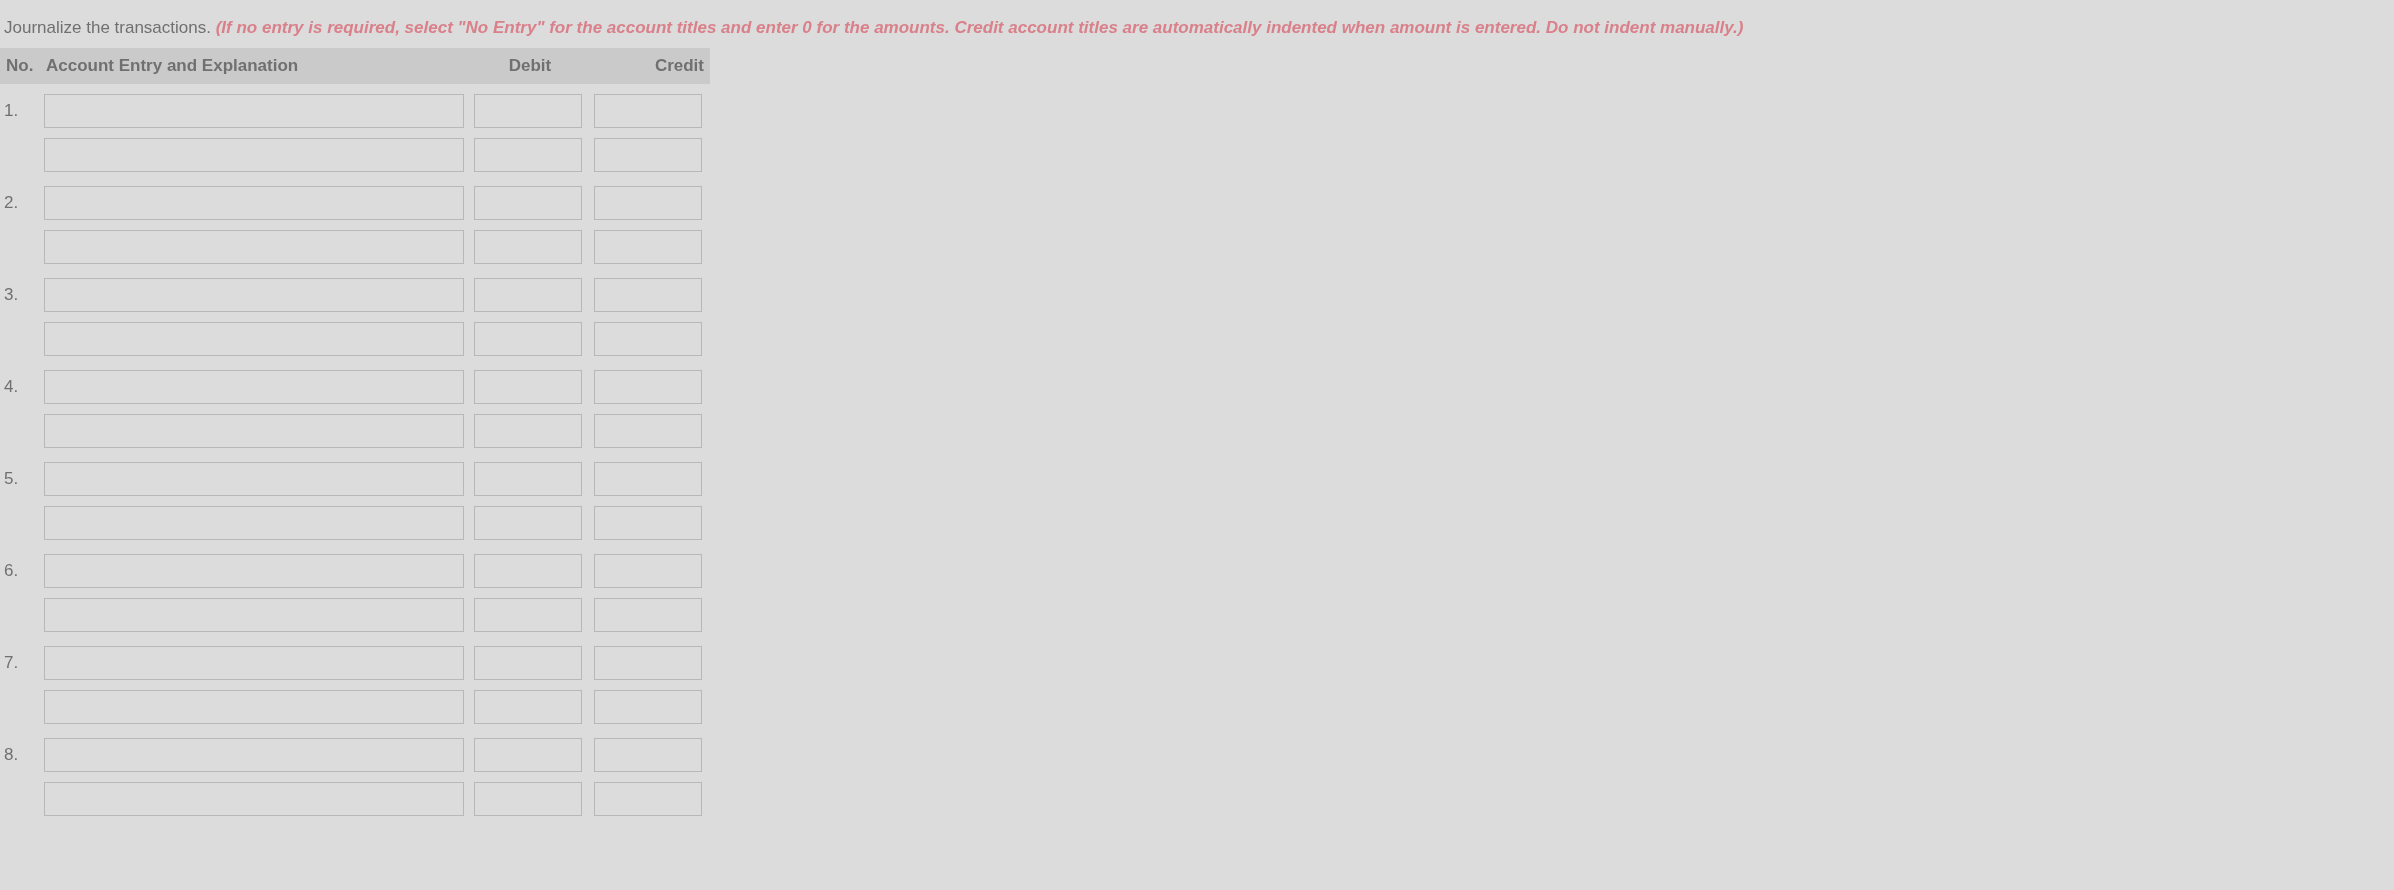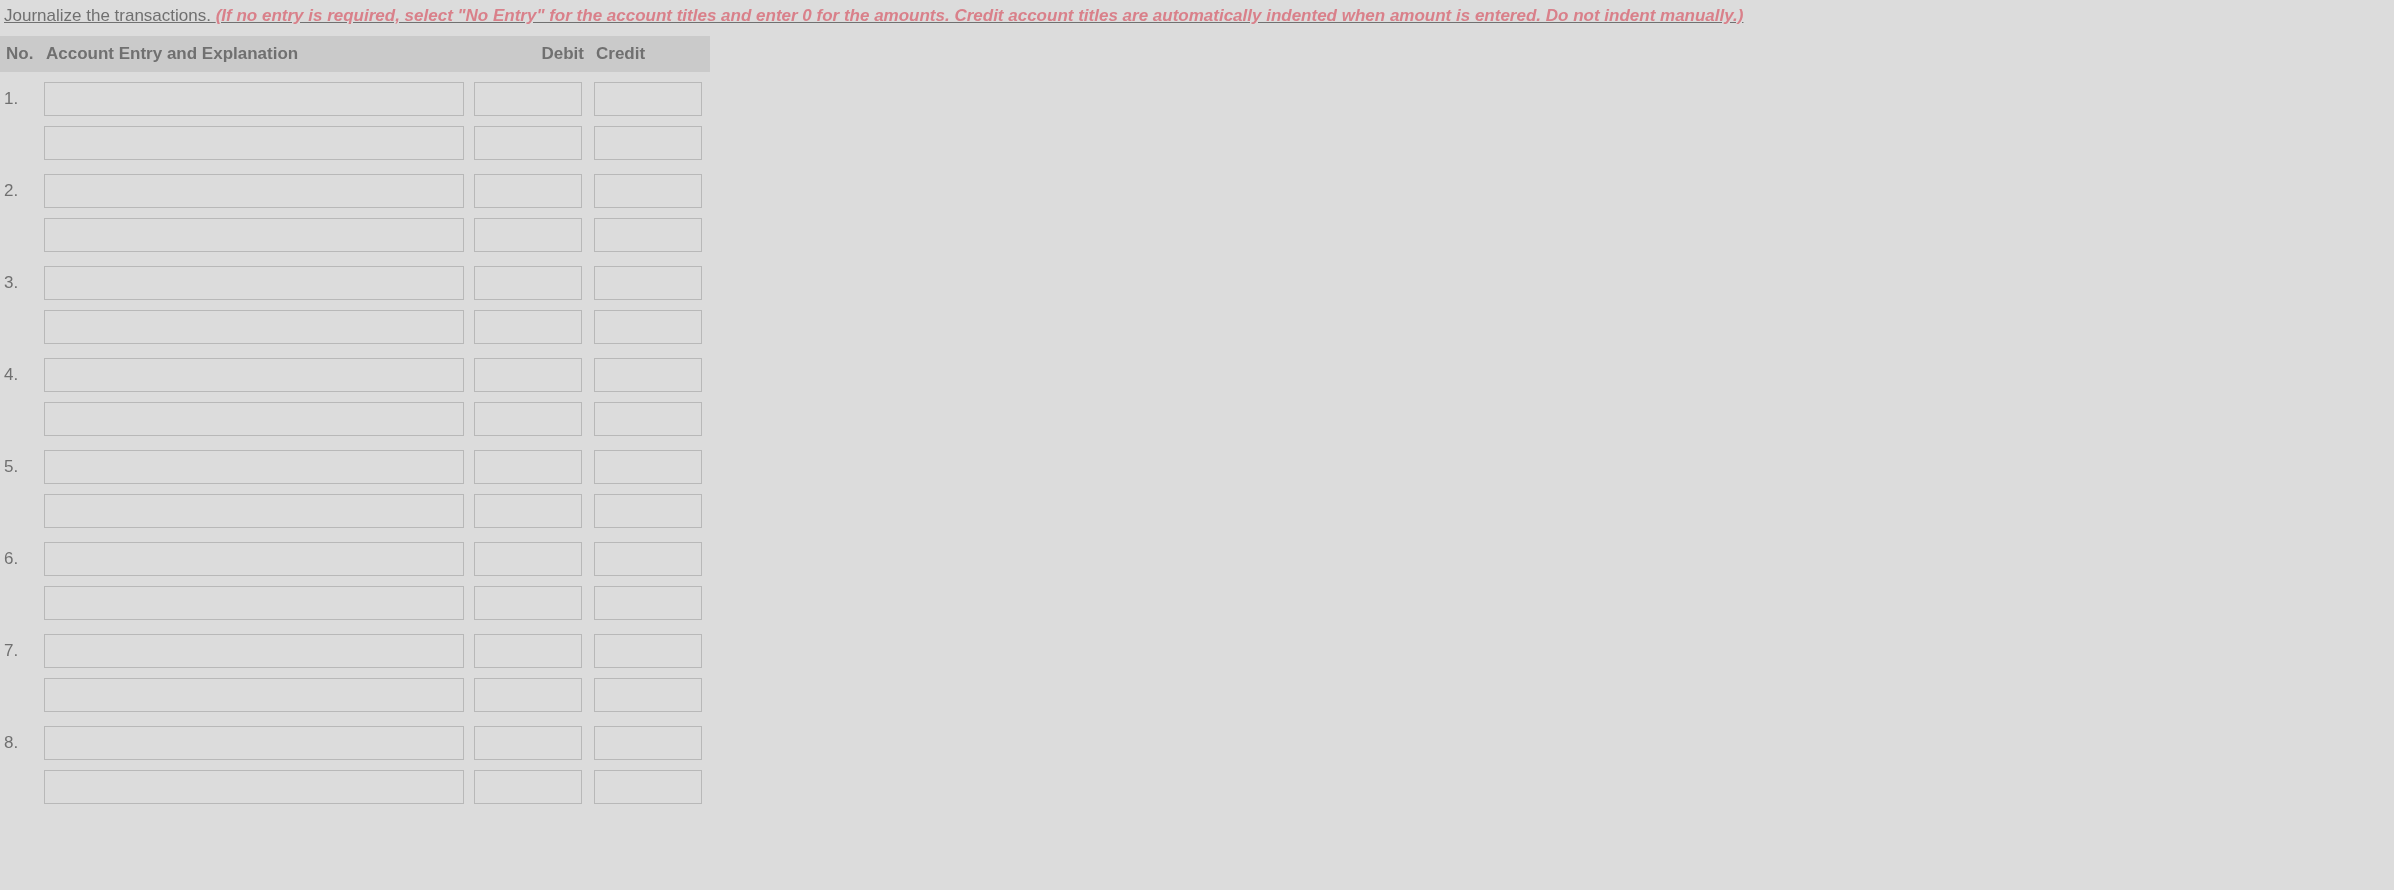--- a/index.html
+++ b/index.html
@@ -8,23 +8,22 @@
       padding: 0;
     }
     body {
       font-family: Verdana, Geneva, sans-serif;
       font-size: 17px;
       background-color: #dcdcdc;
       color: #707070;
       padding: 0;
     }
     .instruction-line {
-      padding: 6px 4px 10px 4px;
-      font-size: 17px;
-      text-decoration: underline;
+      padding: 18px 4px 10px 4px;
+      font-size: 17px;
     }
     .instruction-normal {
       color: #707070;
     }
     .instruction-red {
       color: #d9808a;
       font-weight: bold;
       font-style: italic;
     }
     .journal-table {
@@ -43,25 +42,25 @@
       padding: 8px 6px;
     }
     .journal-table th.col-no {
       width: 40px;
     }
     .journal-table th.col-account {
       width: 430px;
     }
     .journal-table th.col-debit {
       width: 120px;
+      text-align: center;
+    }
+    .journal-table th.col-credit {
+      width: 120px;
       text-align: right;
-    }
-    .journal-table th.col-credit {
-      width: 120px;
-      text-align: left;
     }
     .journal-table td {
       padding: 4px 4px;
       vertical-align: middle;
       font-size: 17px;
       color: #707070;
     }
     .journal-table td.cell-no {
       width: 40px;
       padding-left: 4px;

